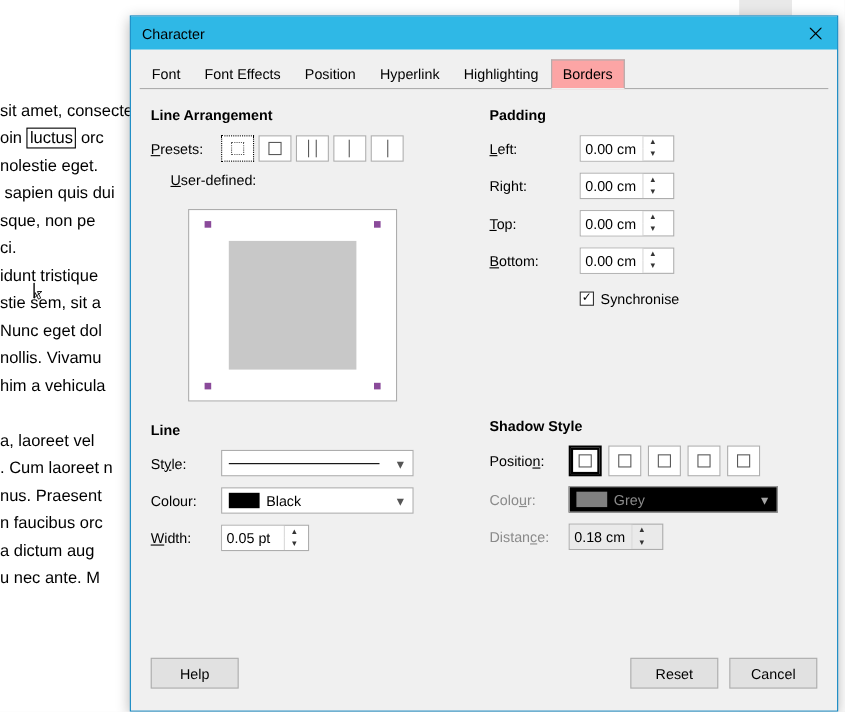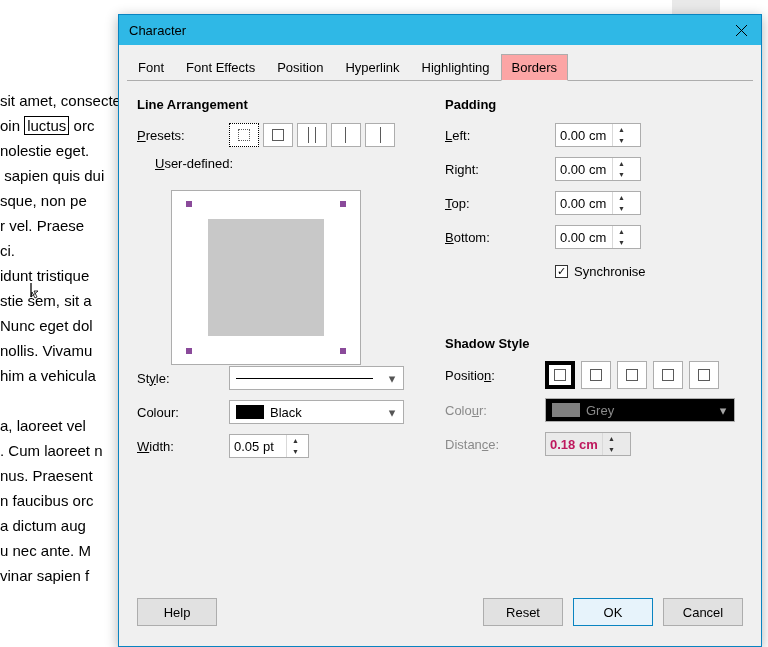--- a/index.html
+++ b/index.html
@@ -100,21 +100,21 @@
     display:flex;
     gap: 18px;
     justify-content: space-between;
   }
   .col { flex:1; min-width:0; }
   .col-left { flex: 0 0 290px; }
   .col-right { flex: 1; }
 
   .section-title { font-weight:bold; font-size:13px; margin:4px 0 10px 0; }
 
-  .row { display:flex; align-items:center; margin-bottom:8px; min-height:26px;gap:28px; }
+  .row { display:flex; align-items:center; margin-bottom:8px; min-height:26px; }
   .row .label { width: 82px; text-decoration: none; }
   .row .label .ul { text-decoration: underline; }
   .row .label.dis { color:#8a8a8a; }
 
   
   .presets { display:flex; gap:4px; }
   .preset-btn {
     width:30px; height:24px;
     background:#fff;
     border:1px solid #adadad;
@@ -192,21 +192,21 @@
   .spin input{
     border:none; width: 56px; font-size:13px; padding:4px 4px; outline:none; font-family:inherit;
   }
   .spin .spin-btns{ width:18px; display:flex; flex-direction:column;}
   .spin .spin-btns div{
     flex:1; display:flex;align-items:center;justify-content:center;
     font-size:7px; color:#333; cursor:pointer;
     border-left:1px solid #d9d9d9;
   }
   .spin.disabled{ background:#eaeaea; }
-  .spin.disabled input{ background:#eaeaea; color:#be185d;font-weight:bold;}
+  .spin.disabled input{ background:#eaeaea; color:#000000;}
   .spin.narrow{width:80px;}
   .spin.w90{width:86px;}
 
   .color-swatch {
     width:28px; height:14px; background:#000; margin-right:6px;
   }
   .color-swatch.grey{ background:#808080;}
 
   
   .shadow-pos { display:flex; gap:6px; }
@@ -261,37 +261,35 @@
 <body>
 
 <div class="doc-bg">
   <div class="top-rule"></div>
   <div style="position:absolute; top:88px; left:0; width:130px;">
     <p><span>sit amet, consectetur</span></p>
     <p>oin <span class="boxed">luctus</span> orc</p>
     <p>nolestie eget.</p>
     <p> sapien quis dui</p>
     <p>sque, non pe</p>
-    <p>r vel. Praese</p>
     <p>ci.</p>
     <p>idunt<span class="caret"><svg width="14" height="16">
             <path d="M2 0 L2 14 L9 8 L5 8 L8 14 L6 15 L3 9 L2 14 Z" fill="#fff" stroke="#000" stroke-width="0.8"></path>
           </svg></span> tristique</p>
     <p>stie sem, sit a</p>
     <p>Nunc eget dol</p>
     <p>nollis. Vivamu</p>
     <p>him a vehicula</p>
     <p>&nbsp;</p>
     <p>a, laoreet vel</p>
     <p>. Cum laoreet n</p>
     <p>nus. Praesent</p>
     <p>n faucibus orc</p>
     <p>a dictum aug</p>
     <p>u nec ante. M</p>
-    <p>vinar sapien f</p>
   </div>
 </div>
 
 <div class="dialog">
   <div class="titlebar">
     <span class="title">Character</span>
     <div class="close">
       <svg width="11" height="11">
           <line x1="0" y1="0" x2="11" y2="11" stroke="#000" stroke-width="1"></line>
           <line x1="11" y1="0" x2="0" y2="11" stroke="#000" stroke-width="1"></line>
@@ -338,20 +336,21 @@
         <span class="label" style="width:100%; margin-left:18px;"><span class="ul">U</span>ser-defined:</span>
       </div>
       <div class="preview">
         <div class="center-box"></div>
         <div class="marker m-tl"></div>
         <div class="marker m-tr"></div>
         <div class="marker m-bl"></div>
         <div class="marker m-br"></div>
       </div>
 
+      <div class="section-title" style="margin-top:18px;">Line</div>
 
       <div class="row">
         <span class="label" style="width:64px;">St<span class="ul">y</span>le:</span>
         <div class="dropdown flat" style="width:175px;">
           <div class="styleline-sample"></div>
           <div class="dd-arrow">▾</div>
         </div>
       </div>
 
       <div class="row">
@@ -419,21 +418,21 @@
         </div>
       </div>
       <div class="row">
         <span class="label"></span>
         <label class="cb">
           <span class="box">✓</span>
           <span><span class="ul">S</span>ynchronise</span>
         </label>
       </div>
 
-      <div class="section-title" style="margin-top:52px;">Shadow Style</div>
+      <div class="section-title" style="margin-top:96px;">Shadow Style</div>
 
       <div class="row">
         <span class="label" style="width:72px;">Positio<span class="ul">n</span>:</span>
         <div class="shadow-pos">
           <div class="shadow-btn sel">
               <div class="shadow-glyph"></div>
             </div>
           <div class="shadow-btn">
               <div class="shadow-glyph"></div>
             </div>
@@ -472,18 +471,15 @@
   </div>
 
   <div class="button-bar">
     <div class="btn">
         <span><span class="ul">H</span>elp</span>
       </div>
     <div class="spacer"></div>
     <div class="btn">
         <span><span class="ul">R</span>eset</span>
       </div>
-    <div class="btn default">
-        <span><span class="ul">O</span>K</span>
-      </div>
     <div class="btn">Cancel</div>
   </div>
 </div>
 
 </body></html>

